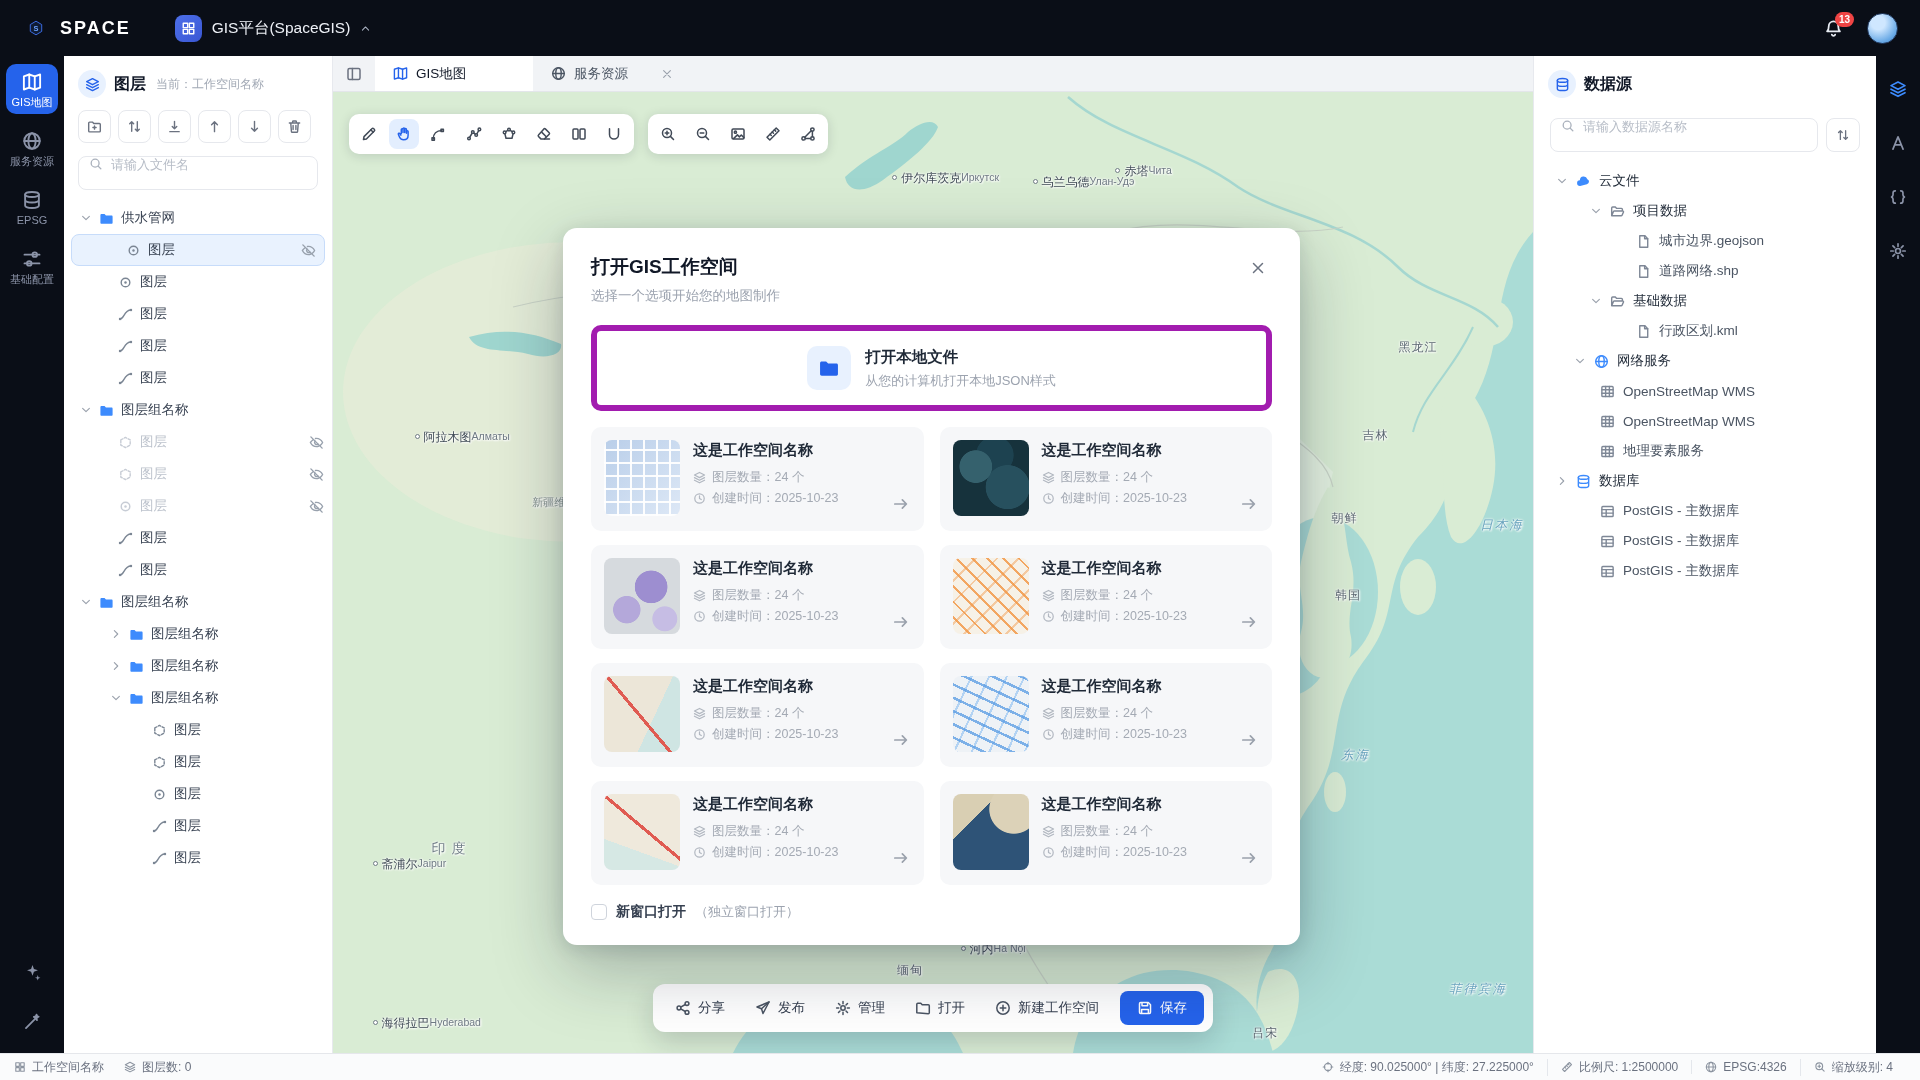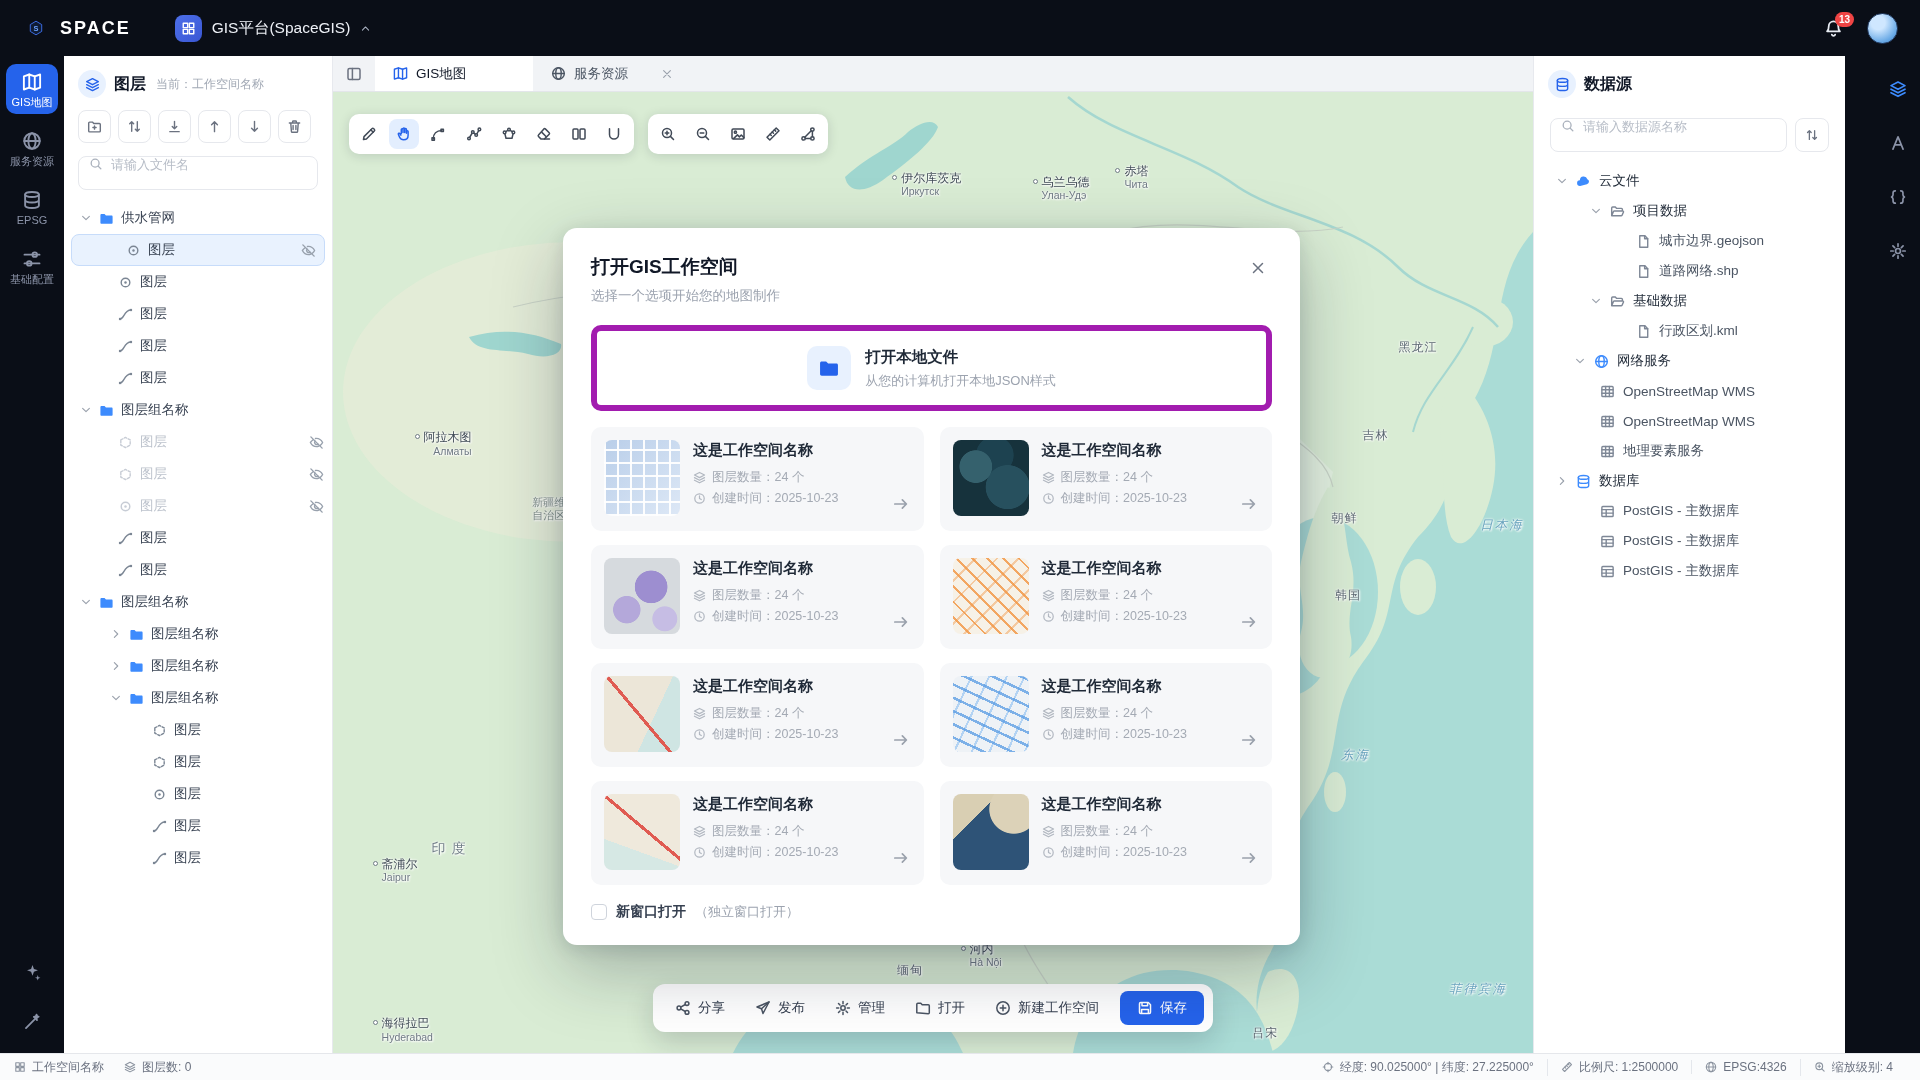--- a/index.html
+++ b/index.html
@@ -69,21 +69,21 @@
 .tab.active{background:#fff;color:#111827}
 .tab.active .tic{color:#2563eb}
 .tab .tclose{margin-left:auto;color:#9aa1ac}.tab .tclose svg{width:12px;height:12px}
 .map-wrap{position:relative;flex:1;overflow:hidden;background:#d9ecd4}
 .map-wrap>svg{position:absolute;inset:0;width:100%;height:100%}
 .map-toolbar{position:absolute;top:22px;left:16px;display:flex;gap:14px;z-index:5}
 .tool-group{background:#fff;border-radius:10px;box-shadow:0 2px 12px rgba(15,23,42,.14);display:flex;gap:5px;padding:5px}
 .tool-btn{width:30px;height:30px;border-radius:8px;display:flex;align-items:center;justify-content:center;color:#414a57;cursor:pointer}
 .tool-btn svg{width:16px;height:16px}
 .tool-btn.active{background:#e3eefe;color:#2563eb}
-.map-label{position:absolute;display:flex;flex-direction:column;line-height:1.2;pointer-events:none;text-shadow:0 0 3px #fff,0 0 2px #fff,1px 1px 2px #fff;z-index:2}
+.map-label{position:absolute;display:flex;flex-direction:row;line-height:1.2;pointer-events:none;text-shadow:0 0 3px #fff,0 0 2px #fff,1px 1px 2px #fff;z-index:2}
 .map-label .t{white-space:nowrap}
 .map-label.city{font-size:12px;color:#3f4a55;padding-left:9px;position:absolute}
 .map-label.city .dot{position:absolute;left:0;top:4px;width:5px;height:5px;border:1.4px solid #717c86;background:#fff;border-radius:50%}
 .map-label.city .s{font-size:10.5px;color:#6e7983}
 .map-label.region{font-size:12px;color:#5a6670;letter-spacing:1px}
 .map-label.region2{font-size:11px;color:#82908a}
 .map-label.country{font-size:14px;color:#74808a;letter-spacing:6px}
 .map-label.water{font-size:12.5px;color:#68a3bd;font-style:italic;letter-spacing:2px}
 .map-label.code{font-size:10px;color:#98a39d}
 .bottom-toolbar{position:absolute;left:50%;transform:translateX(-50%);bottom:21px;background:#fff;border-radius:12px;box-shadow:0 10px 28px rgba(15,23,42,.18);display:flex;align-items:center;gap:4px;padding:7px 9px;z-index:6}
@@ -120,21 +120,21 @@
 .th1{background-color:#cfdcee;background-image:repeating-linear-gradient(0deg,rgba(255,255,255,.95) 0 2px,transparent 2px 13px),repeating-linear-gradient(90deg,rgba(255,255,255,.95) 0 2px,transparent 2px 13px),linear-gradient(135deg,#b9cee9,#dde8f6)}
 .th2{background-color:#16323c;background-image:radial-gradient(circle at 30% 35%,#35616d 0 22%,transparent 23%),radial-gradient(circle at 72% 62%,#27505e 0 30%,transparent 31%),radial-gradient(circle at 55% 20%,#1d4250 0 25%,transparent 26%)}
 .th3{background-color:#d6dade;background-image:radial-gradient(circle at 62% 38%,#9d8ed0 0 24%,transparent 25%),radial-gradient(circle at 30% 68%,#b4a8da 0 18%,transparent 19%),radial-gradient(circle at 80% 80%,#c6bde4 0 14%,transparent 15%)}
 .th4{background-color:#f6f1e7;background-image:repeating-linear-gradient(45deg,rgba(242,153,74,.85) 0 2px,transparent 2px 11px),repeating-linear-gradient(-45deg,rgba(242,153,74,.45) 0 2px,transparent 2px 15px)}
 .th5{background-image:linear-gradient(50deg,transparent 0 46%,#e05b52 46% 49%,transparent 49%),linear-gradient(115deg,#ece6d8 0 62%,#cfe5e3 62%)}
 .th6{background-color:#eef2f6;background-image:repeating-linear-gradient(25deg,rgba(86,154,227,.75) 0 2.5px,transparent 2.5px 12px),repeating-linear-gradient(115deg,rgba(120,180,240,.5) 0 2px,transparent 2px 16px)}
 .th7{background-image:linear-gradient(40deg,transparent 0 52%,#e05b52 52% 55%,transparent 55%),linear-gradient(200deg,#efe9dc 0 70%,#d6e8e4 70%)}
 .th8{background-image:radial-gradient(circle at 80% 20%,#dcd2b8 0 28%,transparent 29%),linear-gradient(135deg,#d9cfb3 0 30%,#2e5377 30%)}
 
 
-.ds-panel{position:absolute;left:1533px;top:56px;bottom:27px;width:312px;background:#fff;border-left:1px solid #e7e9ee;display:flex;flex-direction:column;z-index:30}
+.ds-panel{position:absolute;left:1533px;top:56px;bottom:27px;width:343px;background:#fff;border-left:1px solid #e7e9ee;display:flex;flex-direction:column;z-index:30}
 .ds-search-row{display:flex;gap:8px;margin:12px 16px 8px}
 .ds-search-row .search-box{margin:0;flex:1}
 .ds-filter{width:34px;height:34px;border:1px solid #e6e8ed;border-radius:8px;background:#fff;color:#6b7280;display:flex;align-items:center;justify-content:center;cursor:pointer;flex-shrink:0}
 .ds-filter svg{width:14px;height:14px}
 .ds-tree{flex:1;overflow:hidden;padding-top:6px}
 .ds-row{height:30px;display:flex;align-items:center;gap:8px;font-size:13.5px;color:#4b5563;cursor:pointer;padding-right:10px}
 .ds-row.group{color:#1f2937;font-weight:500}
 .ds-row .chev{color:#9aa1ac}.ds-row .chev svg{width:12px;height:12px}
 .ds-row .ticon svg{width:15px;height:15px}
 
@@ -647,21 +647,21 @@
     <span class="t">伊尔库茨克</span>
     <span class="s">Иркутск</span>
   </div><div class="map-label city" style="left: 58.3%; top: 8.6%;">
     <span class="dot"></span>
     <span class="t">乌兰乌德</span>
     <span class="s">Улан-Удэ</span>
   </div><div class="map-label city" style="left: 65.2%; top: 7.5%;">
     <span class="dot"></span>
     <span class="t">赤塔</span>
     <span class="s">Чита</span>
-  </div><div class="map-label city" style="left: 6.8%; top: 35.2%; align-items: flex-end;">
+  </div><div class="map-label city" style="left: 6.8%; top: 35.2%;">
     <span class="dot"></span>
     <span class="t">阿拉木图</span>
     <span class="s">Алматы</span>
   </div><div class="map-label region2" style="left: 16.6%; top: 42%;">
 
     <span class="t">新疆维</span>
     <span class="s">自治区</span>
   </div><div class="map-label region" style="left: 88.8%; top: 25.8%;">
 
     <span class="t">黑龙江</span>

